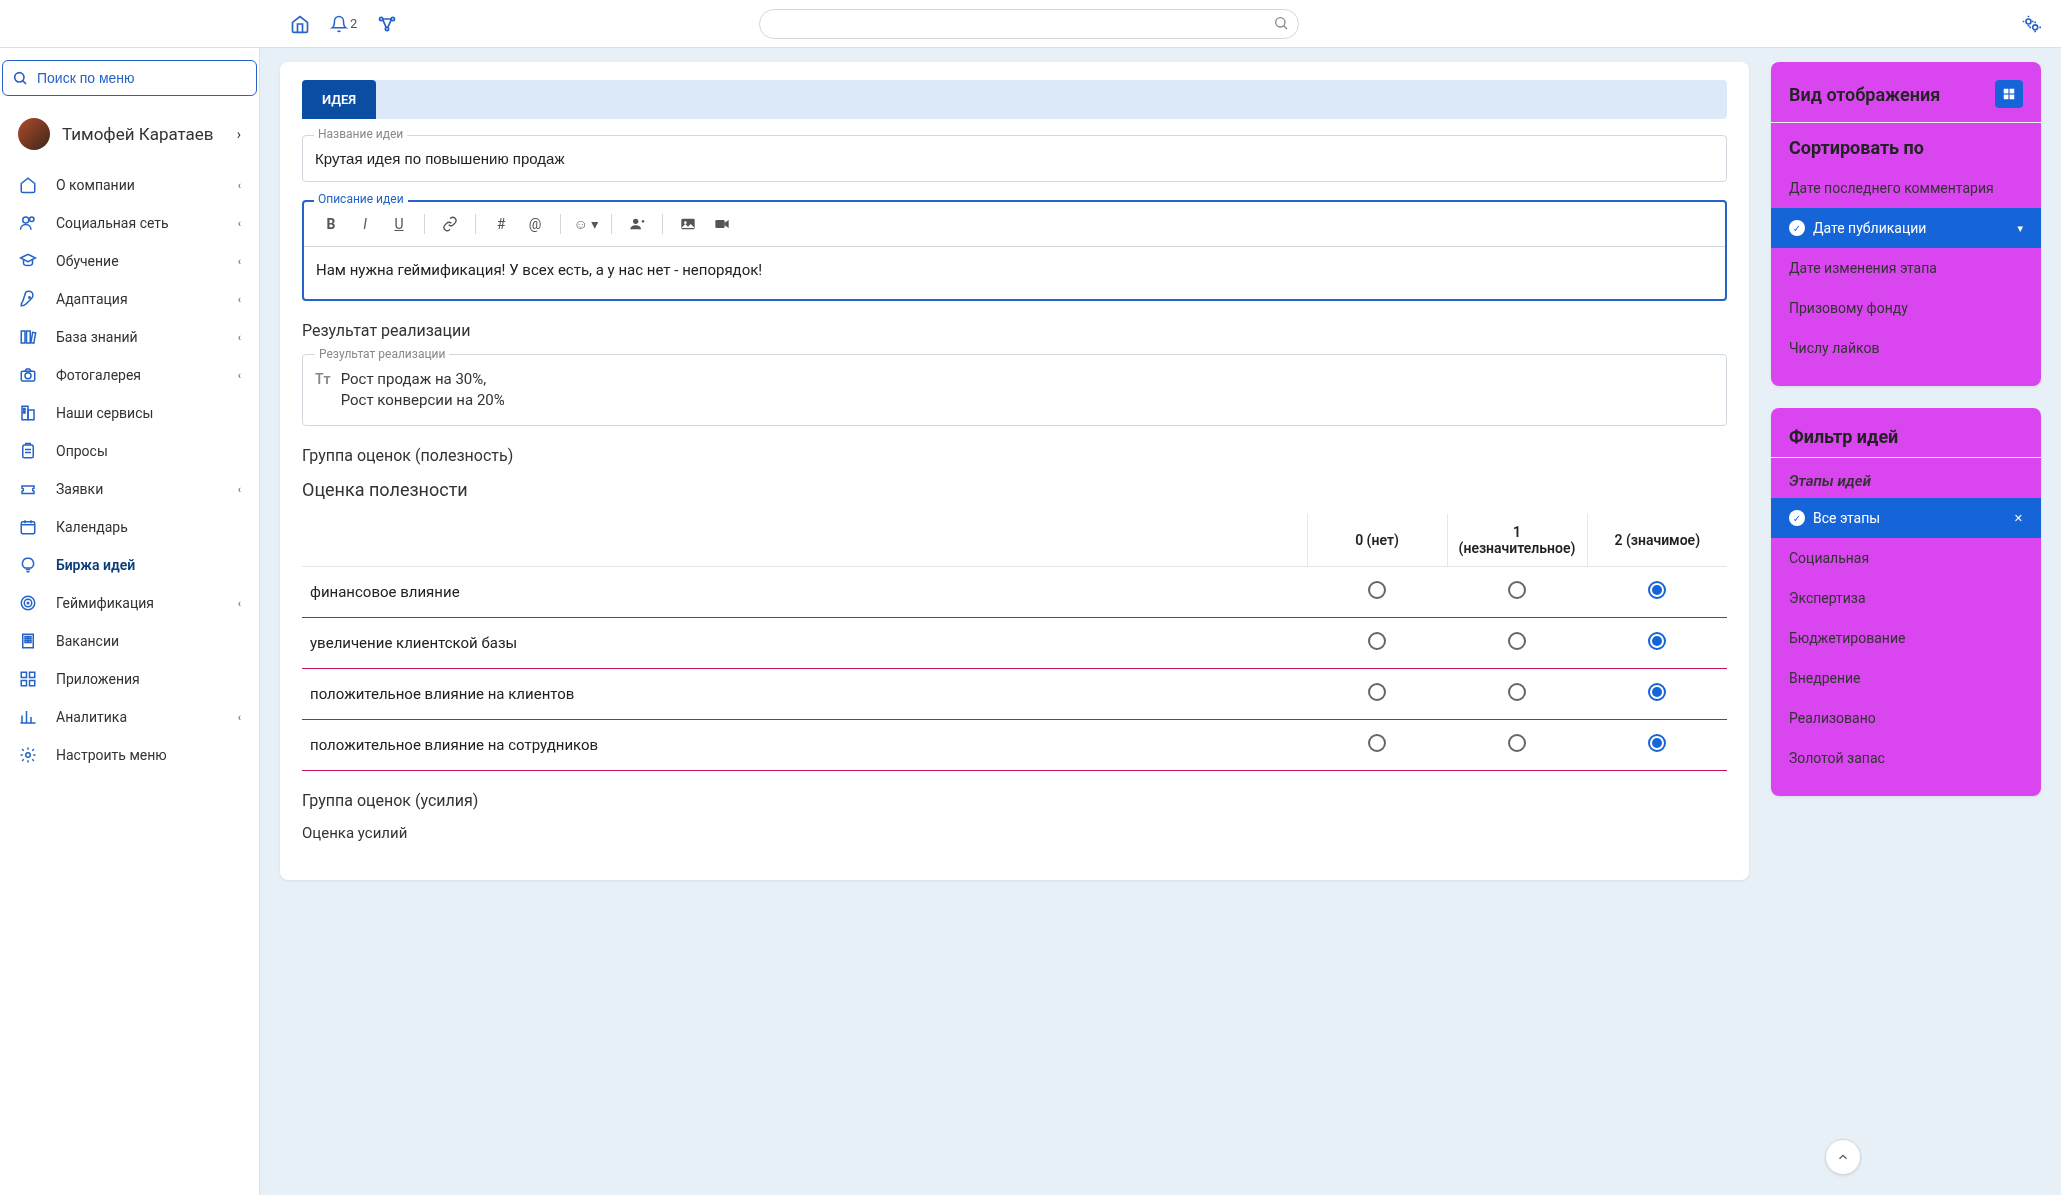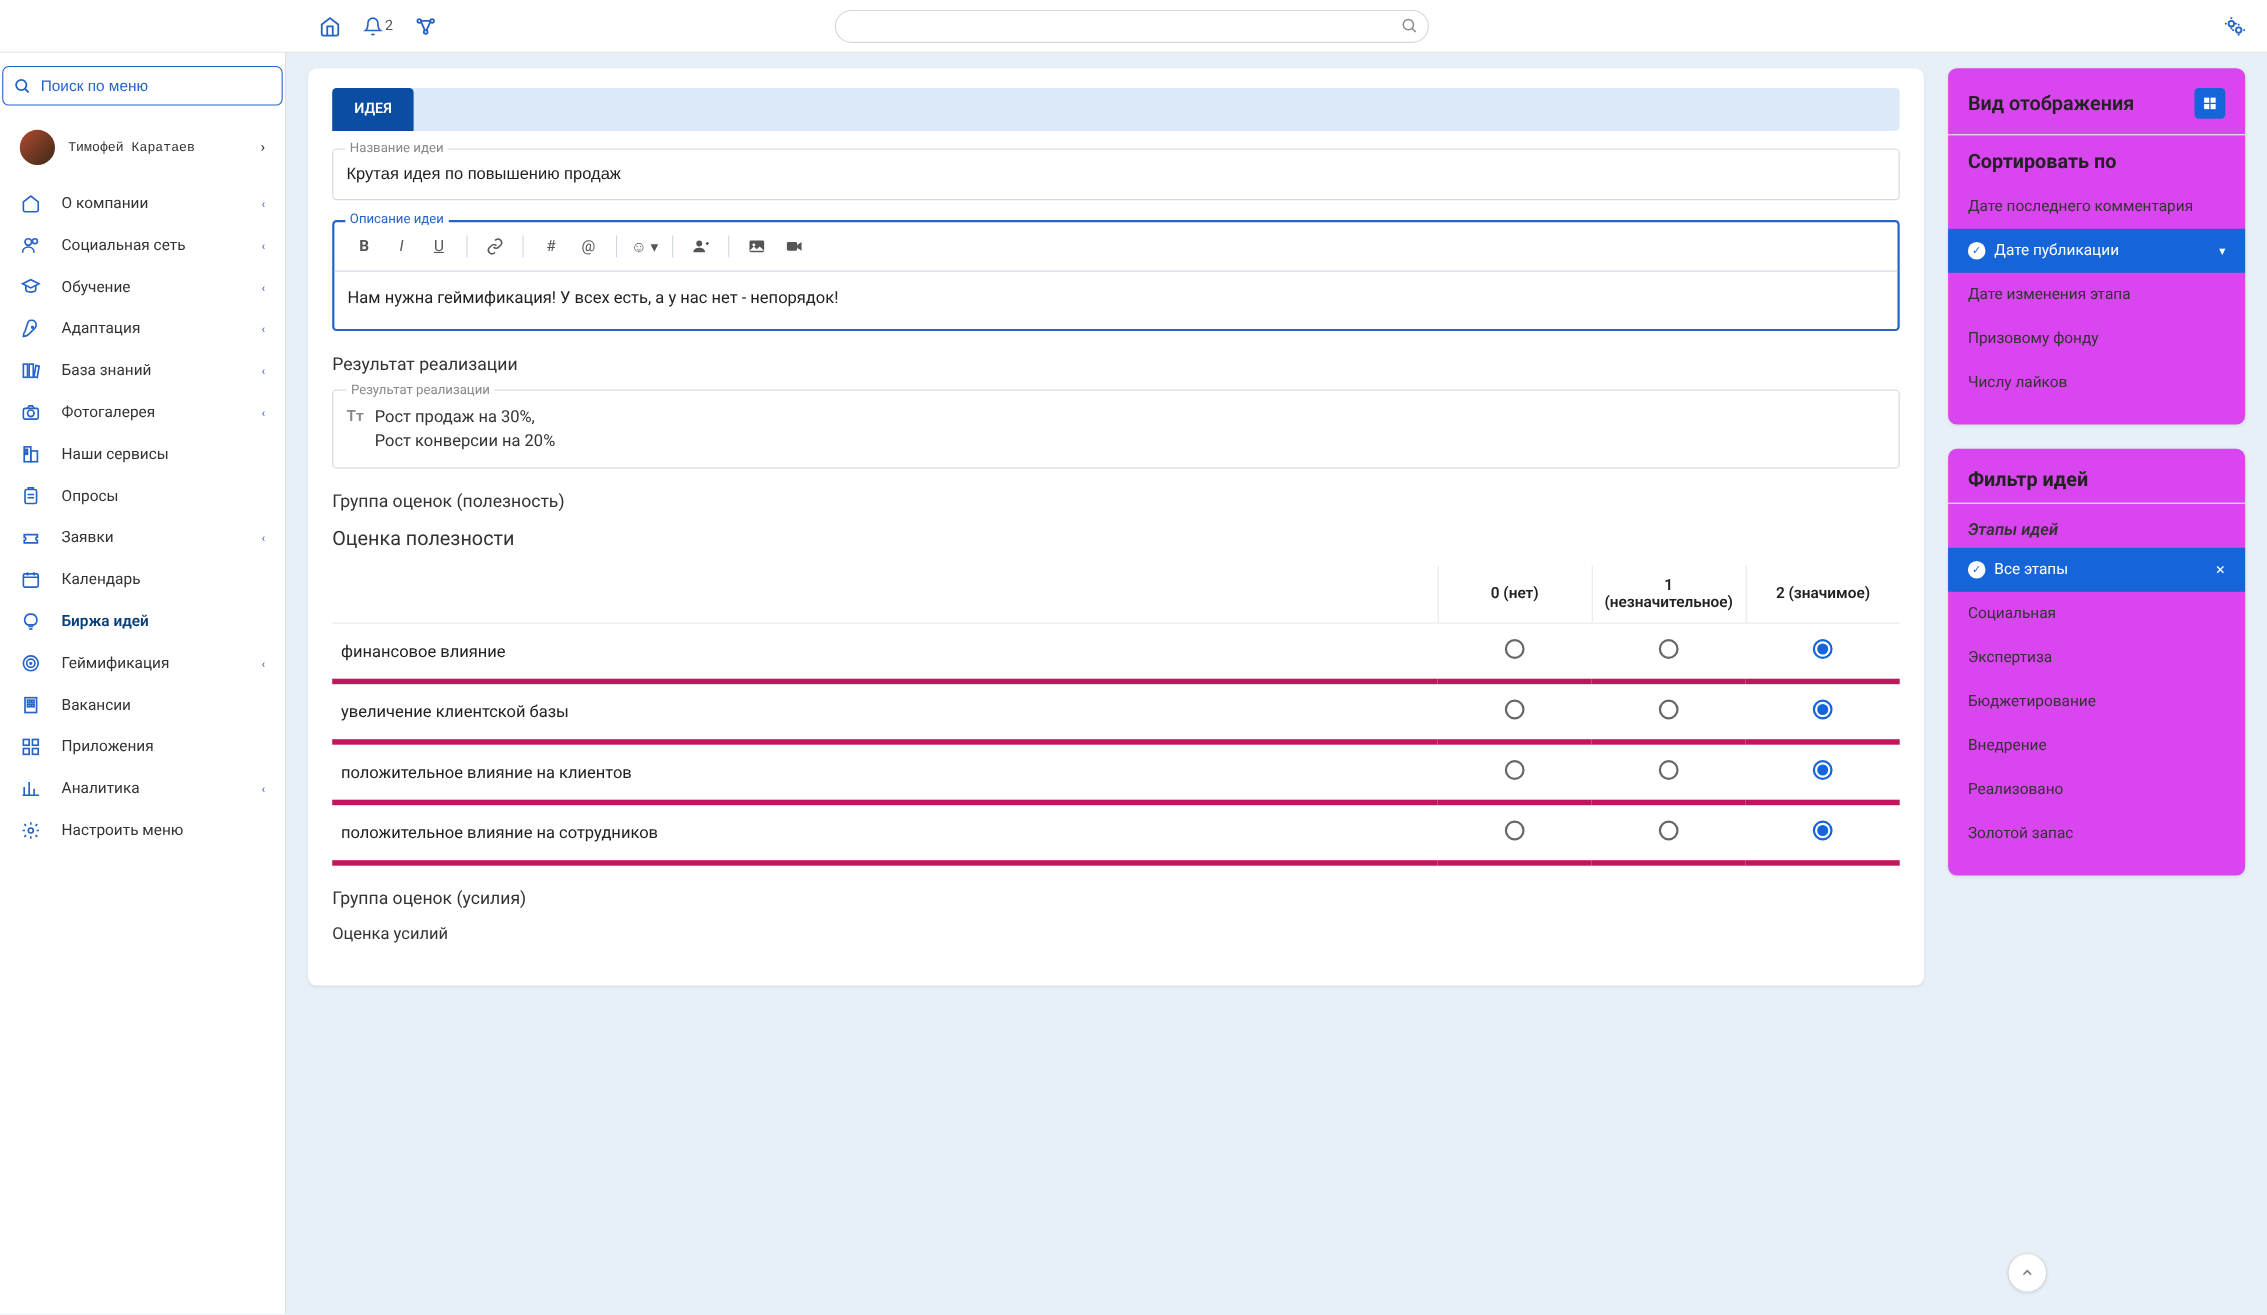--- a/index.html
+++ b/index.html
@@ -14,21 +14,21 @@
 .global-search .search-btn { position: absolute; right: 10px; top: 6px; color: #888; }
 .topbar-right { margin-left: auto; color: #2563c7; }
 .layout { display: flex; height: calc(100vh - 48px); }
 .sidebar { width: 260px; background: #fff; border-right: 1px solid #e0e0e0; display: flex; flex-direction: column; padding: 12px 0; overflow-y: auto; }
 .menu-search { margin: 0 2px 14px; position: relative; }
 .menu-search input { width: 100%; height: 36px; border: 1.5px solid #2563c7; border-radius: 6px; padding: 0 12px 0 34px; font-size: 14px; color: #2563c7; outline: none; }
 .menu-search input::placeholder { color: #2563c7; }
 .menu-search .icn { position: absolute; left: 10px; top: 10px; color: #2563c7; }
 .user-row { display: flex; align-items: center; padding: 8px 18px 16px; gap: 12px; }
 .avatar { width: 32px; height: 32px; border-radius: 50%; background: linear-gradient(135deg,#b24a2e,#3a2818); flex-shrink: 0; }
-.user-name { font-size: 12px; color: #333; flex: 1; font-family: Liberation Mono, monospace; }
+.user-name { font-size: 17px; color: #333; flex: 1; }
 .nav-item { display: flex; align-items: center; padding: 10px 18px; gap: 18px; color: #333; cursor: pointer; font-size: 14px; }
 .nav-item.active { font-weight: 600; color: #0a3d7a; text-align: center; }
 .nav-item .icn { width: 20px; color: #2563c7; display: flex; justify-content: center; }
 .nav-item .chev { margin-left: auto; color: #2563c7; font-size: 11px; }
 .main { flex: 1; padding: 14px 20px; overflow-y: auto; display: flex; gap: 22px; }
 .content-col { flex: 1; }
 .card { background: #fff; border-radius: 8px; box-shadow: 0 1px 3px rgba(0,0,0,0.08); padding: 18px 22px 24px; }
 .tab-bar { background: #dce9f9; border-radius: 4px; display: flex; margin-bottom: 16px; }
 .tab { padding: 12px 20px; font-size: 13px; font-weight: 600; color: #fff; background: #0a4da3; border-radius: 4px 4px 0 0; }
 .field-wrap { position: relative; margin-bottom: 18px; }
@@ -42,21 +42,21 @@
 .editor-body { padding: 14px 12px 20px; font-size: 15px; color: #222; min-height: 50px; }
 .section-title { font-size: 16px; color: #333; margin: 20px 0 14px; }
 .result-box { border: 1px solid #d0d7de; border-radius: 4px; padding: 14px 12px; display: flex; gap: 10px; align-items: flex-start; position: relative; }
 .result-box .lbl { position: absolute; top: -8px; left: 12px; background: #fff; padding: 0 4px; font-size: 12px; color: #888; }
 .result-box .tt-icn { color: #888; font-size: 14px; font-weight: 600; margin-top: 2px; }
 .result-lines { font-size: 15px; line-height: 1.4; }
 .rating-table { width: 100%; border-collapse: collapse; margin-top: 10px; }
 .rating-table th { text-align: center; font-weight: 600; font-size: 14px; padding: 10px 8px; border-bottom: 1px solid #e5e8eb; color: #222; }
 .rating-table th:first-child { text-align: left; }
 .rating-table th:not(:first-child) { border-left: 1px solid #e5e8eb; width: 140px; }
-.rating-table td { padding: 14px 8px; border-bottom: 5px solid #be185d; font-size: 15px; color: #222; }
+.rating-table td { padding: 14px 8px; border-bottom: 1px solid #be185d; font-size: 15px; color: #222; }
 .rating-table td:not(:first-child) { text-align: center; }
 .radio { width: 18px; height: 18px; border: 2px solid #666; border-radius: 50%; display: inline-block; position: relative; cursor: pointer; }
 .radio.selected { border-color: #1565d8; }
 .radio.selected::after { content: ""; position: absolute; width: 10px; height: 10px; background: #1565d8; border-radius: 50%; top: 2px; left: 2px; }
 .right-col { width: 270px; display: flex; flex-direction: column; gap: 22px; }
 .panel { background: #d946ef; border-radius: 8px; box-shadow: 0 1px 3px rgba(0,0,0,0.08); padding: 18px 0; }
 .panel-header { display: flex; align-items: center; justify-content: space-between; padding: 0 18px 14px; border-bottom: 1px solid #eef0f3; }
 .panel-title { font-size: 18px; font-weight: 600; color: #222; }
 .grid-btn { width: 28px; height: 28px; background: #1565d8; border-radius: 4px; display: flex; align-items: center; justify-content: center; color: #fff; cursor: pointer; }
 .panel-section-title { font-size: 18px; font-weight: 700; padding: 14px 18px 10px; color: #222; }

